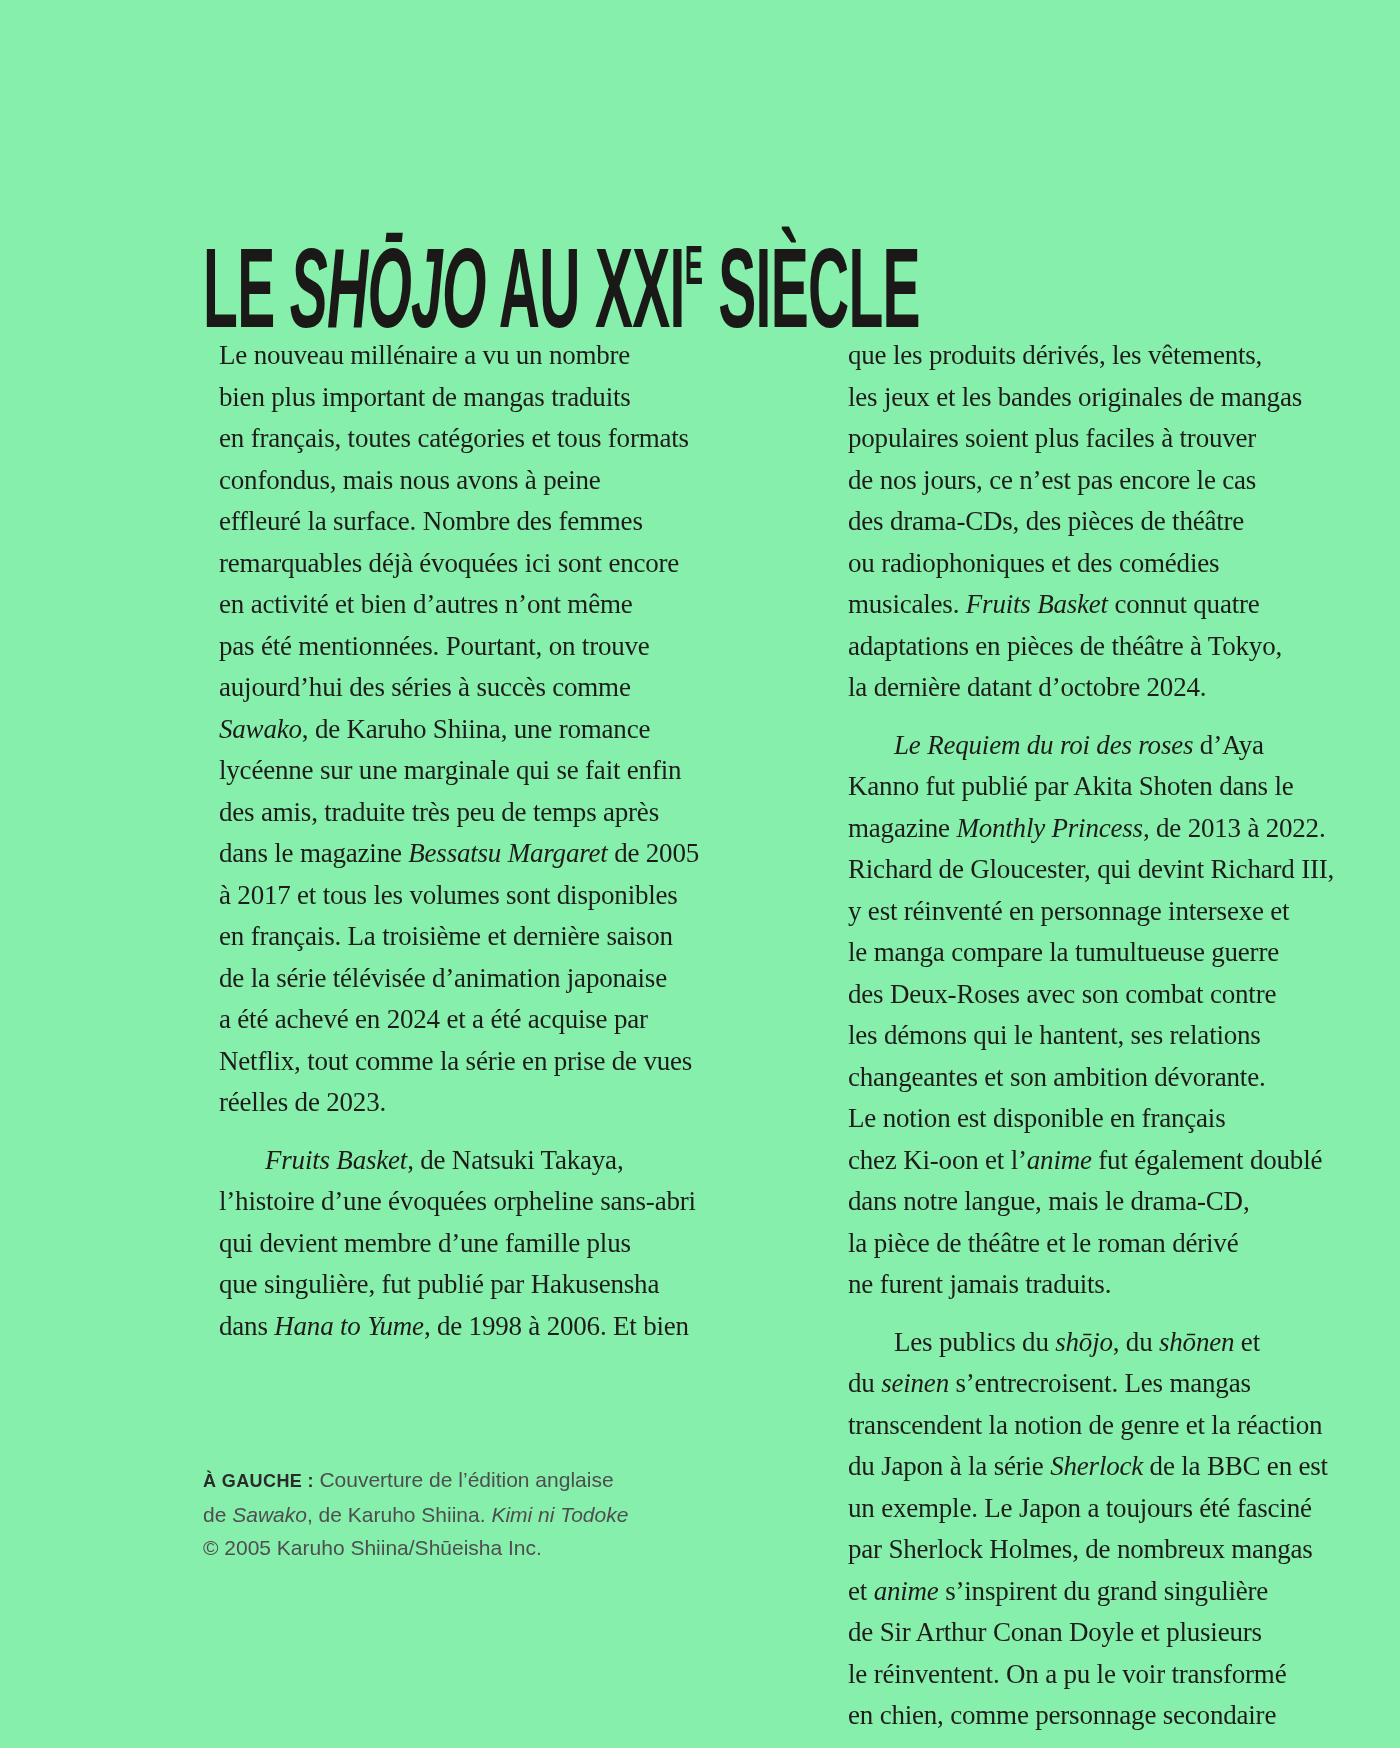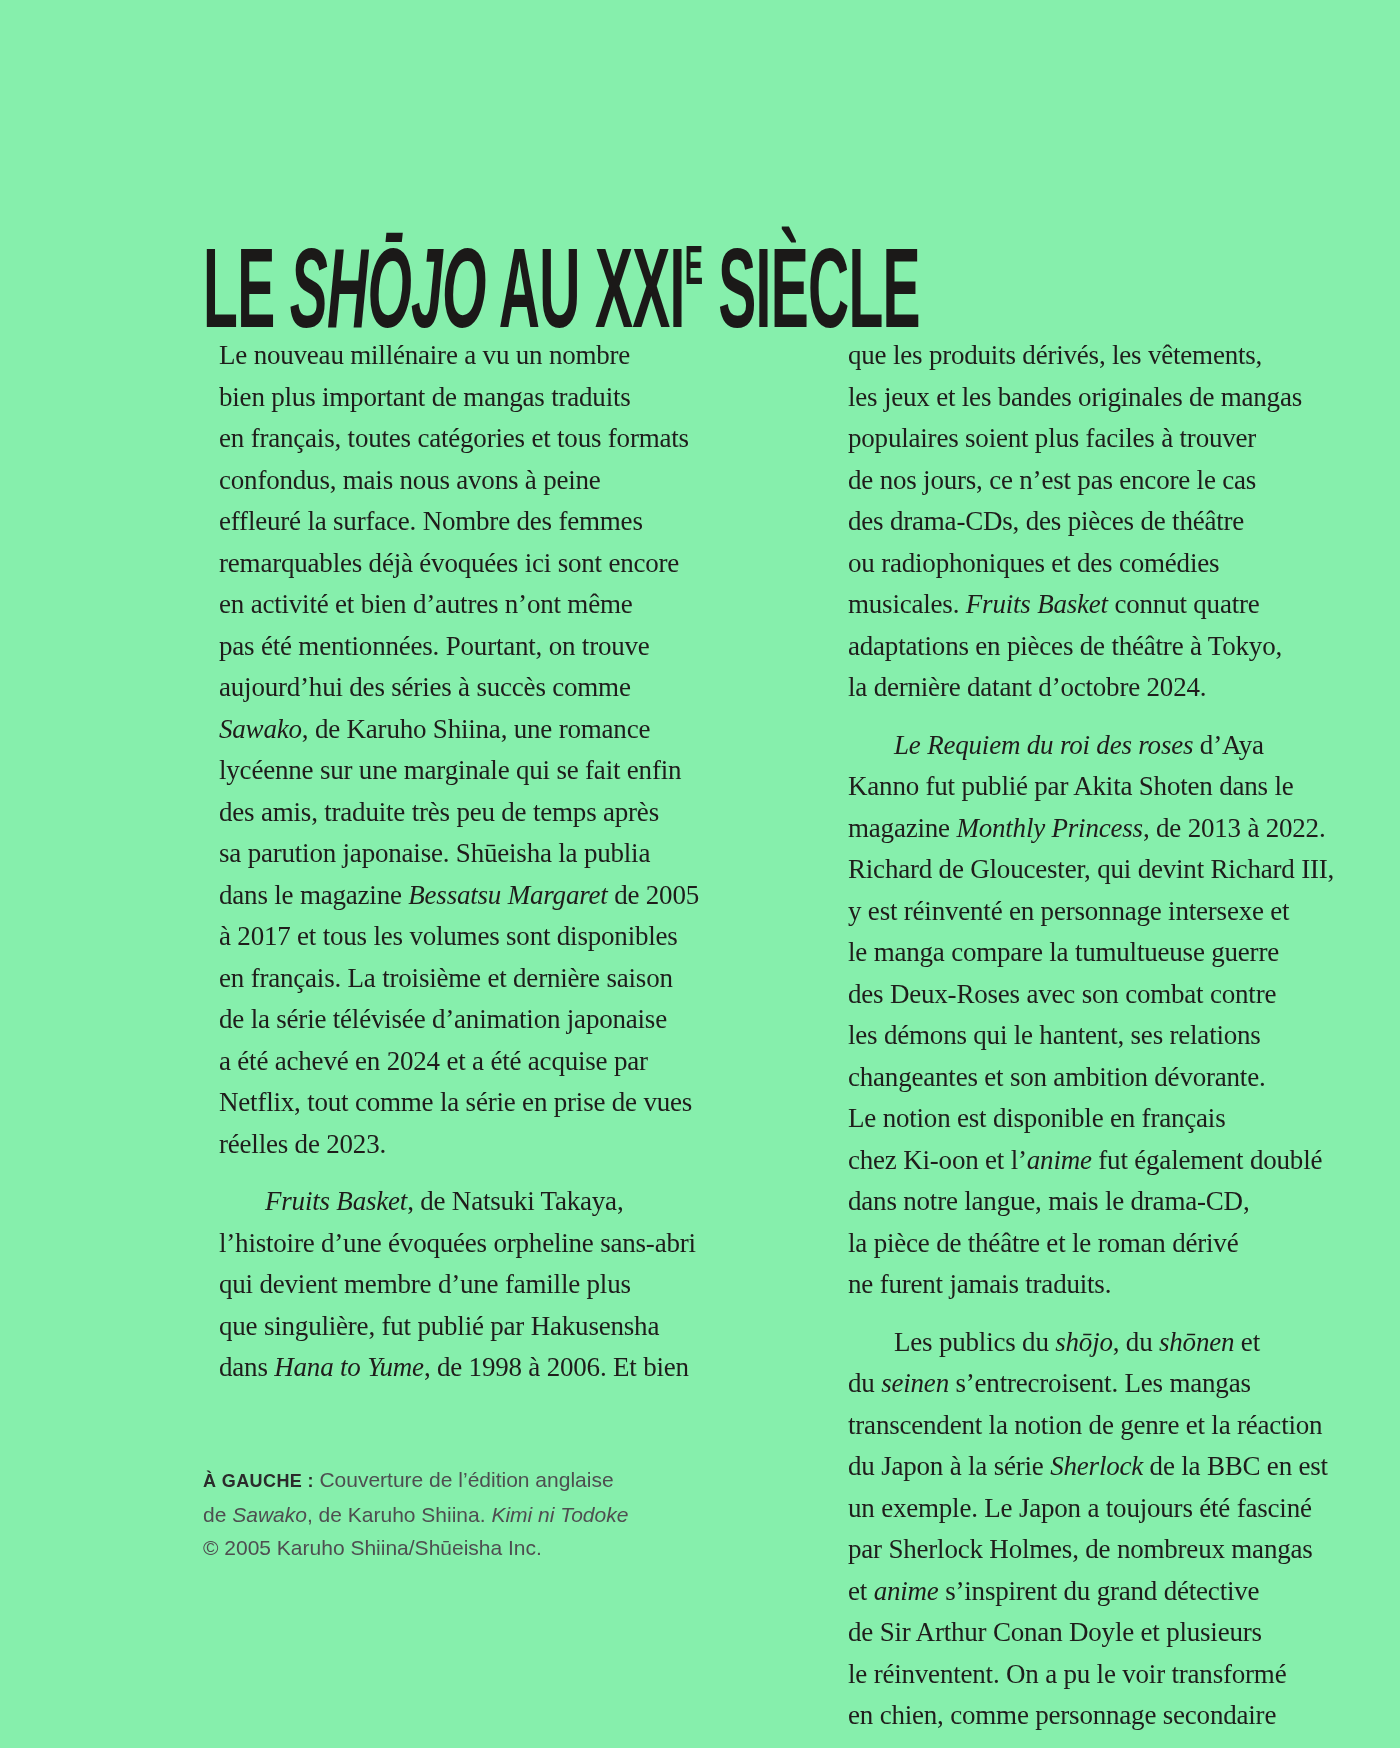--- a/index.html
+++ b/index.html
@@ -38,21 +38,20 @@
         <div class="line"><span>en français, toutes catégories et tous formats</span></div>
         <div class="line"><span>confondus, mais nous avons à peine</span></div>
         <div class="line"><span>effleuré la surface. Nombre des femmes</span></div>
         <div class="line"><span>remarquables déjà évoquées ici sont encore</span></div>
         <div class="line"><span>en activité et bien d’autres n’ont même</span></div>
         <div class="line"><span>pas été mentionnées. Pourtant, on trouve</span></div>
         <div class="line"><span>aujourd’hui des séries à succès comme</span></div>
         <div class="line"><span class="it">Sawako</span><span>, de Karuho Shiina, une romance</span></div>
         <div class="line"><span>lycéenne sur une marginale qui se fait enfin</span></div>
         <div class="line"><span>des amis, traduite très peu de temps après</span></div>
-        <div class="line"><span>sa parution japonaise. Shūeisha la publia</span></div>
         <div class="line"><span>dans le magazine </span><span class="it">Bessatsu Margaret</span><span> de 2005</span></div>
         <div class="line"><span>à 2017 et tous les volumes sont disponibles</span></div>
         <div class="line"><span>en français. La troisième et dernière saison</span></div>
         <div class="line"><span>de la série télévisée d’animation japonaise</span></div>
         <div class="line"><span>a été achevé en 2024 et a été acquise par</span></div>
         <div class="line"><span>Netflix, tout comme la série en prise de vues</span></div>
         <div class="line"><span>réelles de 2023.</span></div>
       </div>
       <div class="para indent">
         <div class="line"><span class="it">Fruits Basket</span><span>, de Natsuki Takaya,</span></div>
@@ -90,21 +89,21 @@
         <div class="line"><span>la pièce de théâtre et le roman dérivé</span></div>
         <div class="line"><span>ne furent jamais traduits.</span></div>
       </div>
       <div class="para indent">
         <div class="line"><span>Les publics du </span><span class="it">shōjo</span><span>, du </span><span class="it">shōnen</span><span> et</span></div>
         <div class="line"><span>du </span><span class="it">seinen</span><span> s’entrecroisent. Les mangas</span></div>
         <div class="line"><span>transcendent la notion de genre et la réaction</span></div>
         <div class="line"><span>du Japon à la série </span><span class="it">Sherlock</span><span> de la BBC en est</span></div>
         <div class="line"><span>un exemple. Le Japon a toujours été fasciné</span></div>
         <div class="line"><span>par Sherlock Holmes, de nombreux mangas</span></div>
-        <div class="line"><span>et </span><span class="it">anime</span><span> s’inspirent du grand détective</span></div>
+        <div class="line"><span>et </span><span class="it">anime</span><span> s’inspirent du grand singulière</span></div>
         <div class="line"><span>de Sir Arthur Conan Doyle et plusieurs</span></div>
         <div class="line"><span>le réinventent. On a pu le voir transformé</span></div>
         <div class="line"><span>en chien, comme personnage secondaire</span></div>
       </div>
     </div>
   <div class="caption">
       <div class="cap-line"><span class="bd">À GAUCHE : </span><span>Couverture de l’édition anglaise</span></div>
       <div class="cap-line"><span>de </span><span class="it">Sawako</span><span>, de Karuho Shiina. </span><span class="it">Kimi ni Todoke</span></div>
       <div class="cap-line"><span>© 2005 Karuho Shiina/Shūeisha Inc.</span></div>
     </div>

